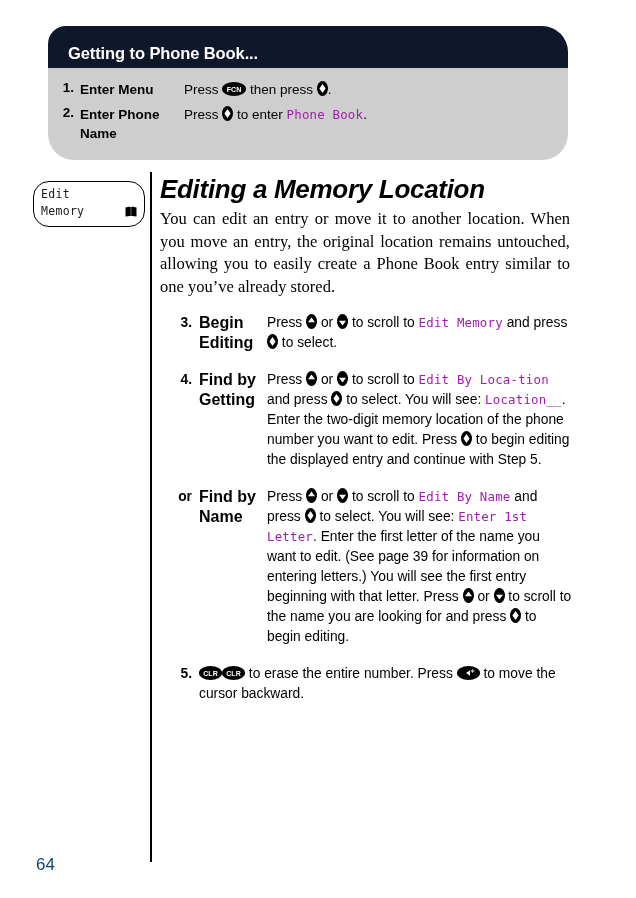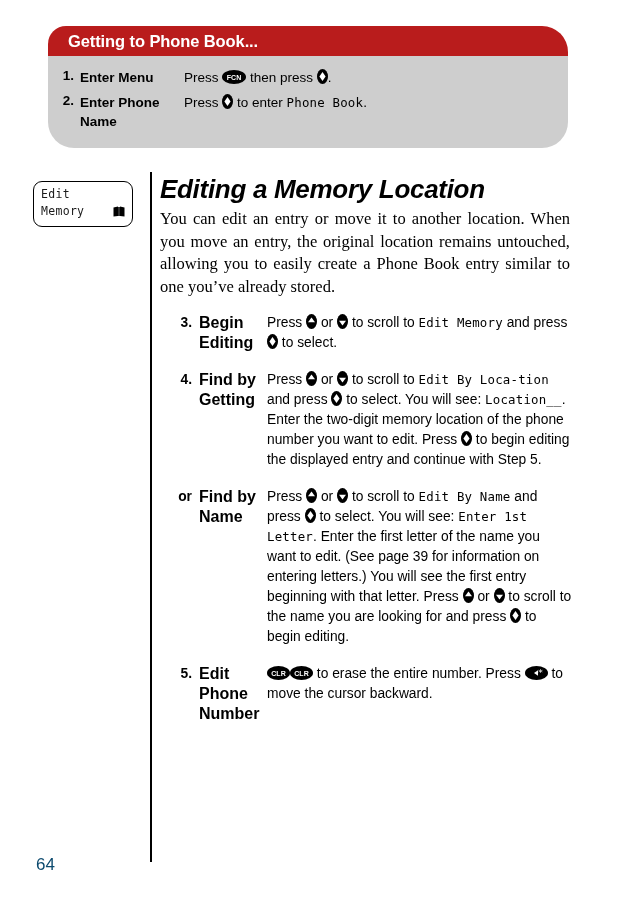--- a/index.html
+++ b/index.html
@@ -17,24 +17,24 @@
   }
 
   
   #callout {
     position: absolute;
     left: 48px;
     top: 26px;
     width: 520px;
   }
   #callout-header {
-    background: #b91c1c;
+    background: #0f172a;
     border-radius: 18px 26px 0 0;
     height: 30px;
-    padding: 0 0 0 20px;
+    padding: 12px 0 0 20px;
     display: flex;
     align-items: center;
   }
   #callout-header-title {
     color: #ffffff;
     font-size: 16.5px;
     font-weight: bold;
     letter-spacing: -0.1px;
   }
   #callout-body {
@@ -75,24 +75,24 @@
     width: 2px;
     height: 690px;
     background: #000;
   }
 
   
   #lcd-chip {
     position: absolute;
     left: 33px;
     top: 181px;
-    width: 100px;
+    width: 112px;
     height: 46px;
     border: 1.6px solid #000;
-    border-radius: 9px;
+    border-radius: 16px;
     box-sizing: border-box;
     padding: 4px 7px 16px 7px;
   }
   .lcd-line {
     font-family: "DejaVu Sans Mono", monospace;
     font-size: 11.5px;
     line-height: 17px;
     color: #1a1a1a;
     letter-spacing: 0.3px;
     display: flex;
@@ -171,21 +171,21 @@
   .key {
     display: inline-block;
     vertical-align: -2px;
     position: relative;
   }
   .key svg { display: block; }
 
   .lcdtext {
     font-family: "DejaVu Sans Mono", monospace;
     font-size: 12.4px;
-    color: #000000;
+    color: #a21caf;
     letter-spacing: 0.2px;
   }
 
   
   #page-number {
     position: absolute;
     left: 36px;
     top: 855px;
     font-size: 17px;
     font-family: "Liberation Sans", sans-serif;
@@ -302,21 +302,20 @@
           </svg></span><span> or </span><span class="key"><svg width="11" height="15" viewBox="0 0 11 15">
             <ellipse cx="5.5" cy="7.5" rx="5.5" ry="7.5" fill="#000"></ellipse>
             <path d="M5.5 11.6 L9 6.8 L2 6.8 Z" fill="#fff"></path>
           </svg></span><span> to scroll to the name you are looking for and press </span><span class="key"><svg width="11" height="15" viewBox="0 0 11 15">
             <ellipse cx="5.5" cy="7.5" rx="5.5" ry="7.5" fill="#000"></ellipse>
             <path d="M5.5 3 L8.6 7.5 L5.5 12 L2.4 7.5 Z" fill="#fff"></path>
           </svg></span><span> to begin editing.</span></div>
     </div>
     <div class="step">
       <div class="step-num">5.</div>
-      <div class="step-label">Edit Phone Number</div>
       <div class="step-body"><span class="key"><svg width="23" height="14" viewBox="0 0 23 14">
             <ellipse cx="11.5" cy="7" rx="11.5" ry="7" fill="#000"></ellipse>
             <text x="11.5" y="10.1" font-family="Liberation Sans, sans-serif" font-size="7" font-weight="bold" fill="#fff" text-anchor="middle">CLR</text>
           </svg></span><span class="key"><svg width="23" height="14" viewBox="0 0 23 14">
             <ellipse cx="11.5" cy="7" rx="11.5" ry="7" fill="#000"></ellipse>
             <text x="11.5" y="10.1" font-family="Liberation Sans, sans-serif" font-size="7" font-weight="bold" fill="#fff" text-anchor="middle">CLR</text>
           </svg></span><span> to erase the entire number. Press </span><span class="key"><svg width="23" height="14" viewBox="0 0 23 14">
             <ellipse cx="11.5" cy="7" rx="11.5" ry="7" fill="#000"></ellipse>
             <path d="M9 7 L13 4.2 L13 9.8 Z" fill="#fff"></path>
             <text x="15.5" y="10.2" font-family="DejaVu Sans, sans-serif" font-size="9" fill="#fff" text-anchor="middle">*</text>

